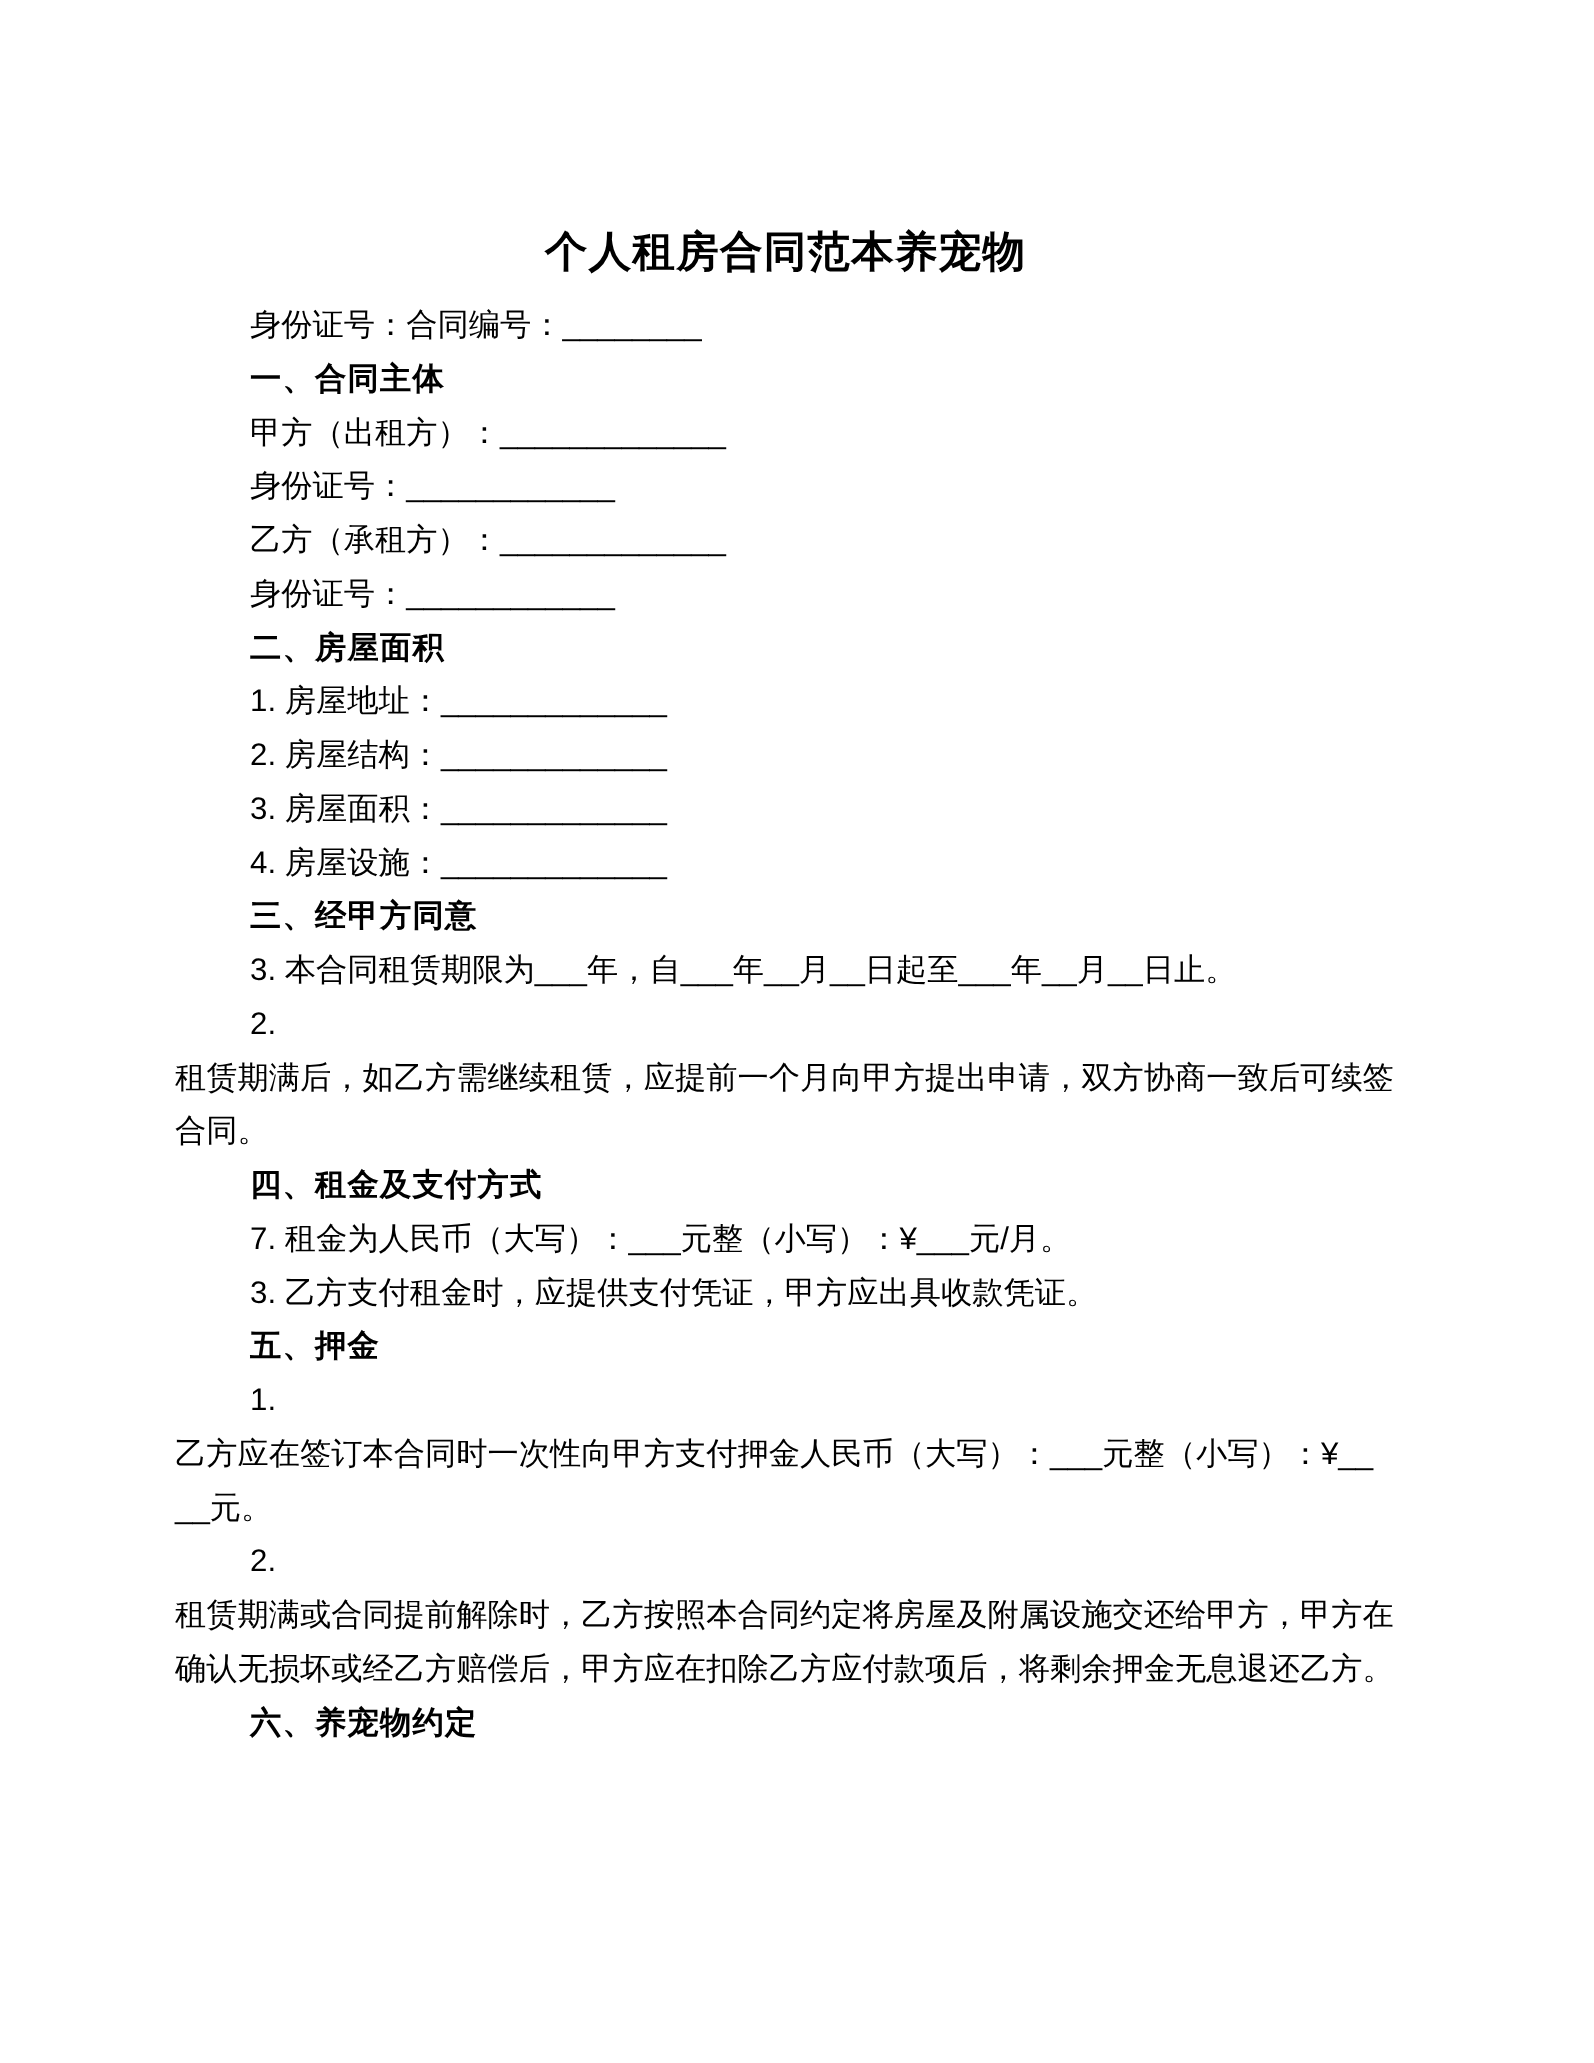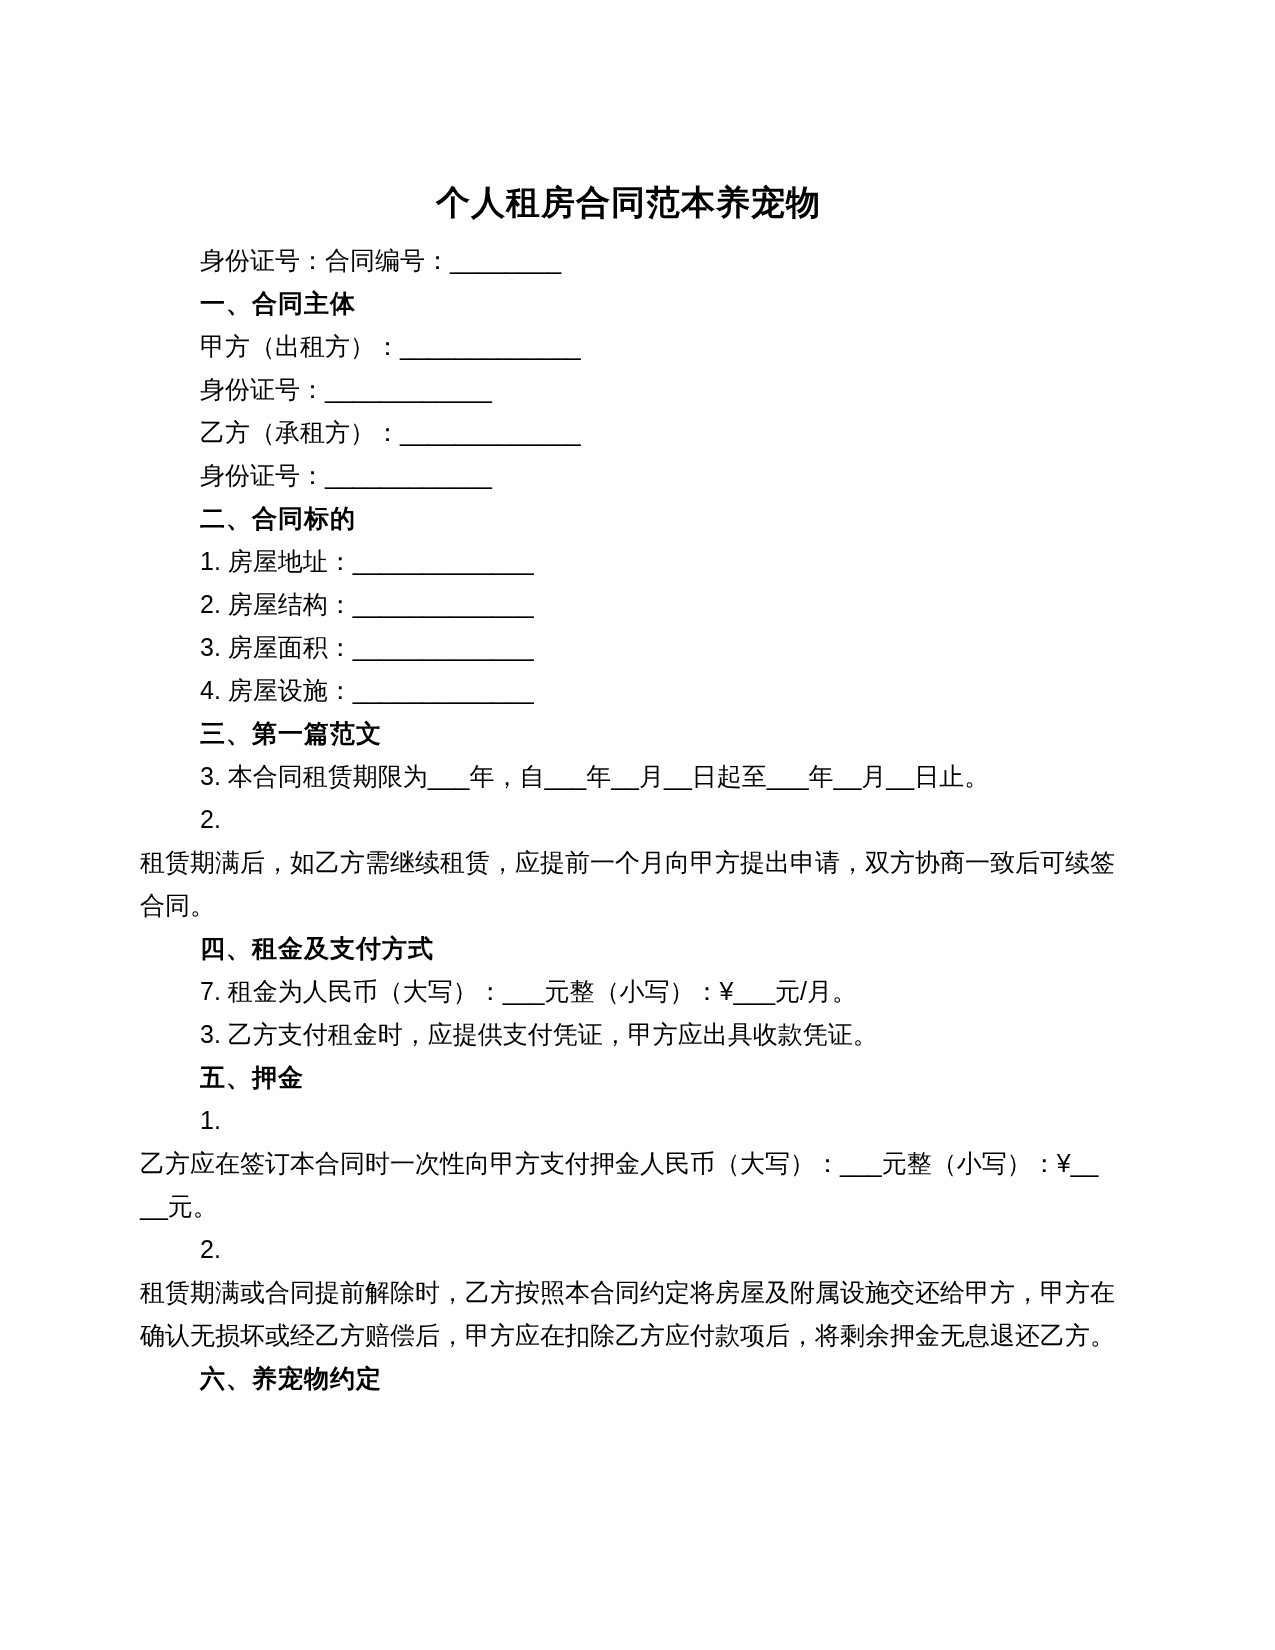--- a/index.html
+++ b/index.html
@@ -52,26 +52,26 @@
 
 <div class="page">
   <h1 class="title">个人租房合同范本养宠物</h1>
   <div class="lines">
       <div class="line body-indent">身份证号：合同编号：________</div>
       <div class="line heading">一、合同主体</div>
       <div class="line body-indent">甲方（出租方）：_____________</div>
       <div class="line body-indent">身份证号：____________</div>
       <div class="line body-indent">乙方（承租方）：_____________</div>
       <div class="line body-indent">身份证号：____________</div>
-      <div class="line heading">二、合同标的</div>
+      <div class="line heading">二、房屋面积</div>
       <div class="line body-indent">1. 房屋地址：_____________</div>
       <div class="line body-indent">2. 房屋结构：_____________</div>
       <div class="line body-indent">3. 房屋面积：_____________</div>
       <div class="line body-indent">4. 房屋设施：_____________</div>
-      <div class="line heading">三、第一篇范文</div>
+      <div class="line heading">三、经甲方同意</div>
       <div class="line body-indent">3. 本合同租赁期限为___年，自___年__月__日起至___年__月__日止。</div>
       <div class="line body-indent">2.</div>
       <div class="line body-flush">租赁期满后，如乙方需继续租赁，应提前一个月向甲方提出申请，双方协商一致后可续签</div>
       <div class="line body-flush">合同。</div>
       <div class="line heading">四、租金及支付方式</div>
       <div class="line body-indent">7. 租金为人民币（大写）：___元整（小写）：¥___元/月。</div>
       <div class="line body-indent">3. 乙方支付租金时，应提供支付凭证，甲方应出具收款凭证。</div>
       <div class="line heading">五、押金</div>
       <div class="line body-indent">1.</div>
       <div class="line body-flush">乙方应在签订本合同时一次性向甲方支付押金人民币（大写）：___元整（小写）：¥__</div>

